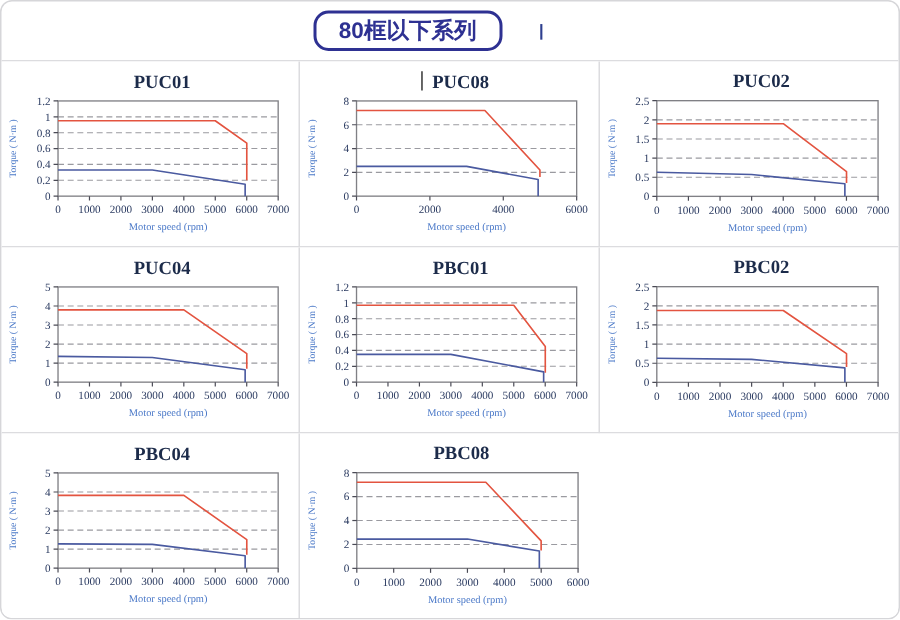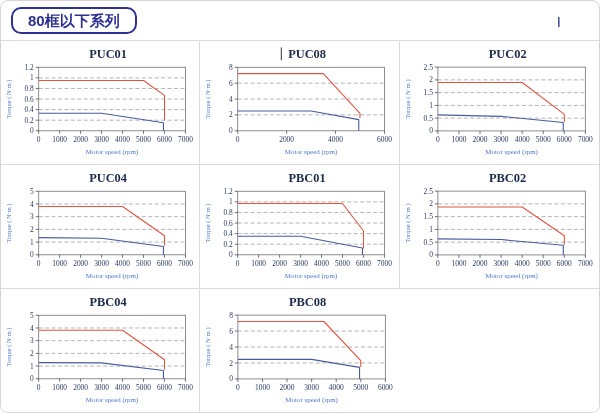--- a/index.html
+++ b/index.html
@@ -1,19 +1,19 @@
 <!DOCTYPE html>
 <html><head>
 <meta charset="utf-8">
 <style>
   html,body{margin:0;padding:0;background:#fff;}
   body{width:600px;height:413px;font-family:"Liberation Sans",sans-serif;}
   .page{width:600px;height:413px;box-sizing:border-box;border:1px solid #d6d6d9;
         border-radius:8px;overflow:hidden;background:#fff;}
-  .topbar{height:39px;display:flex;align-items:center;justify-content:space-between;
+  .topbar{height:39px;display:flex;align-items:center;justify-content:center;
           padding:0 14px 0 10px;box-sizing:border-box;}
   .badge{border:2px solid #2e3192;border-radius:10px;padding:2px 15px;
          color:#2e3192;font-weight:bold;font-size:15px;line-height:19px;white-space:nowrap;}
   .legend{display:flex;align-items:center;gap:24px;flex-direction:column;}
   .swatch{width:36px;height:3px;border-radius:2px;display:inline-block;}
   .leg-label{font-size:10.5px;font-weight:bold;color:#253457;}
   .leg-sep{color:#2e3f8f;font-size:11px;font-weight:bold;}
   .grid{display:grid;grid-template-columns:repeat(3,1fr);border-top:1px solid #dcdcdf;}
   .cell{height:124px;box-sizing:border-box;background:#fff;}
   .cell.br{border-right:1px solid #dcdcdf;}

